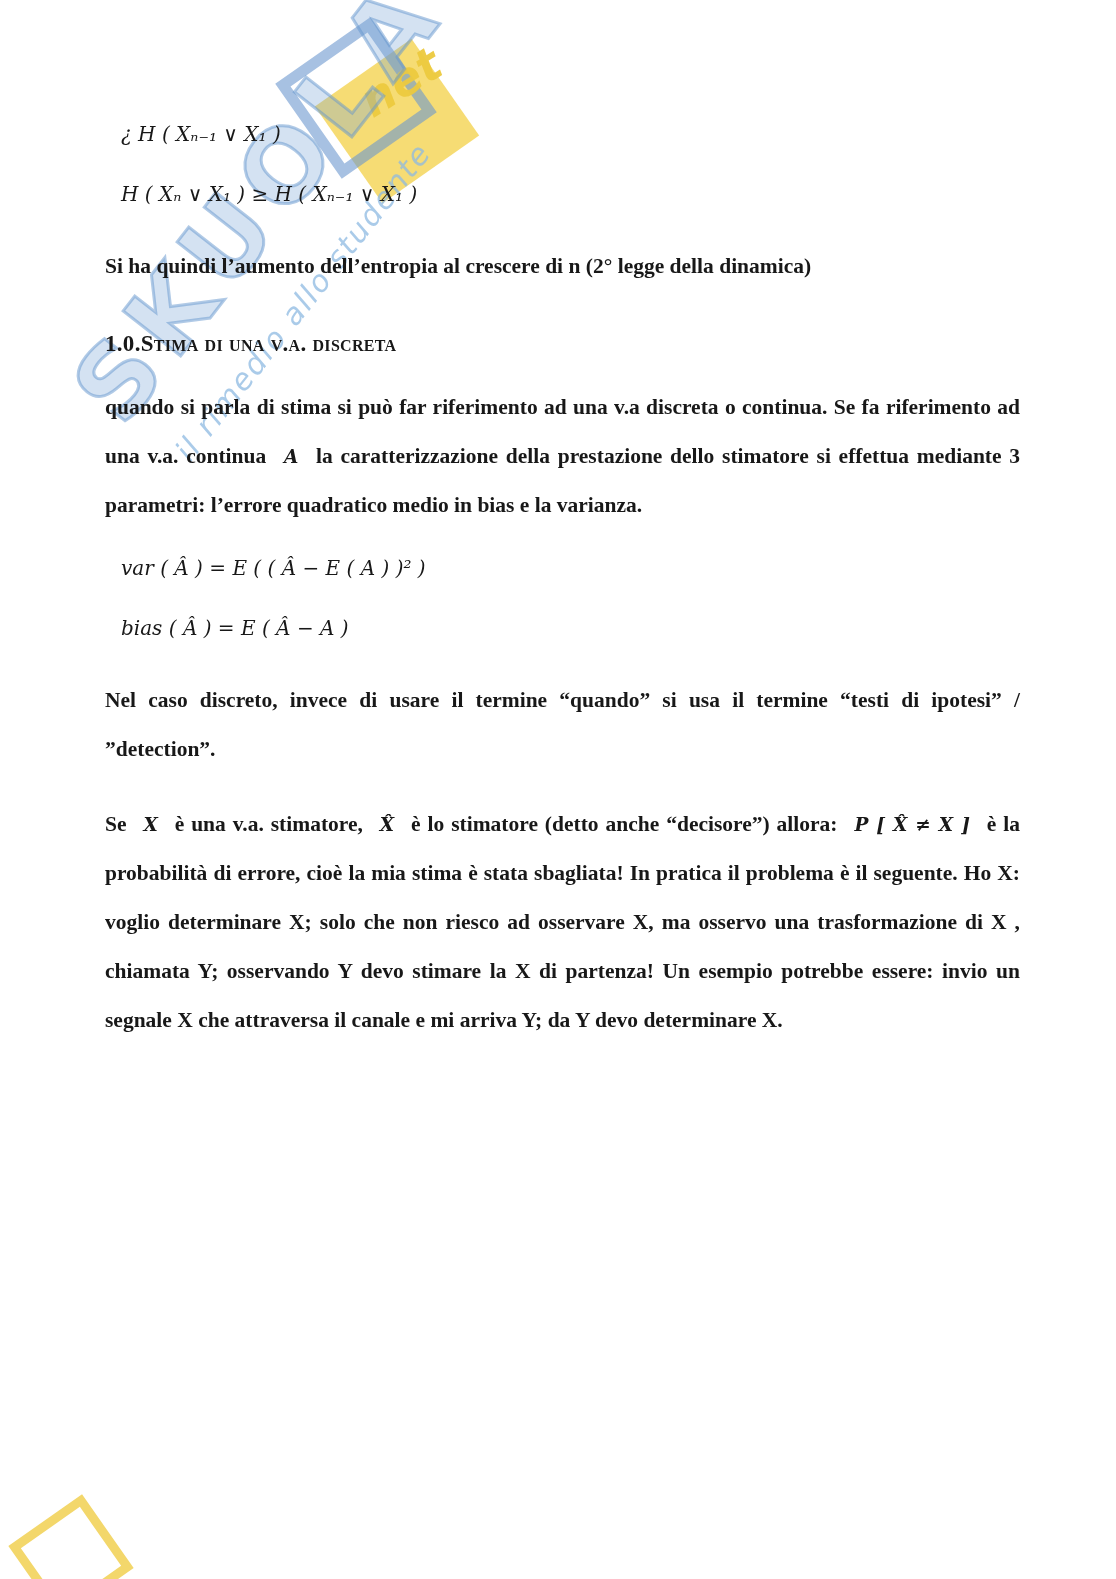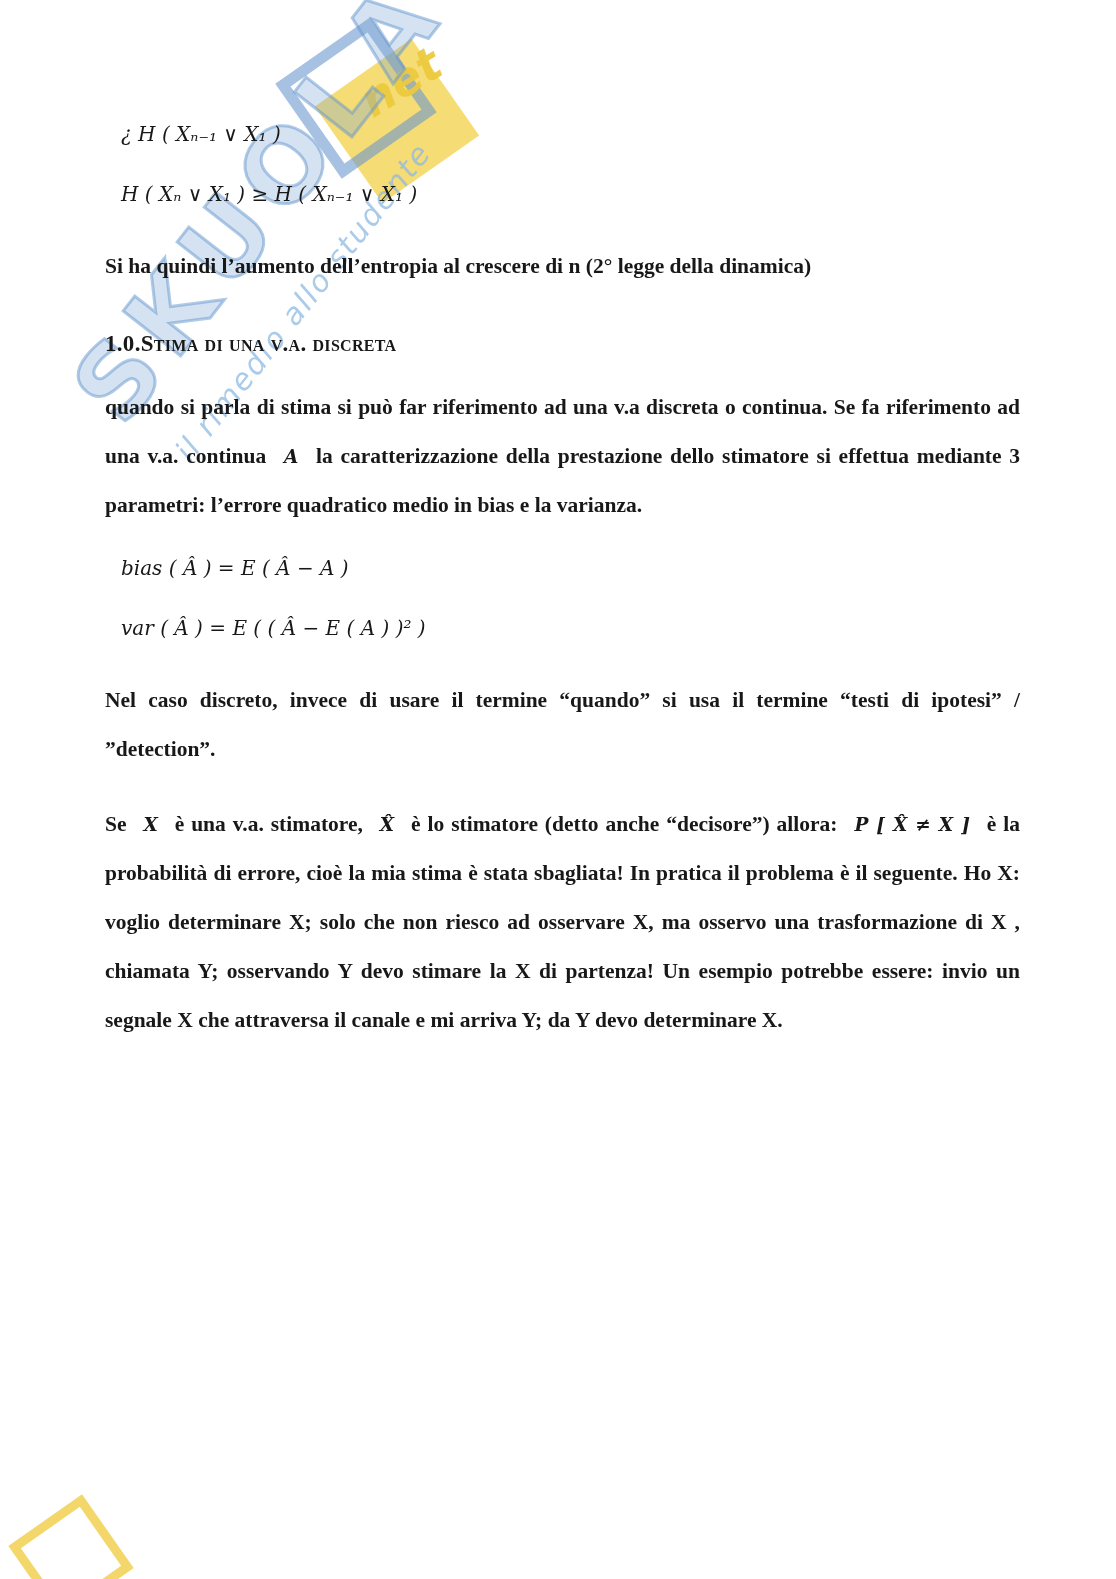--- a/index.html
+++ b/index.html
@@ -117,22 +117,22 @@
     <p class="para">Si ha quindi l’aumento dell’entropia al crescere di n (2° legge della dinamica)</p>
 
     <h2 class="heading"><span class="heading-num">1.0.</span><span class="heading-text">Stima di una v.a. discreta</span></h2>
 
     <p class="para justify">
       <span>quando si parla di stima si può far riferimento ad una v.a discreta o continua. Se fa riferimento ad una v.a. continua</span>
       <span class="imath">A</span>
       <span>la caratterizzazione della prestazione dello stimatore si effettua mediante 3 parametri: l’errore quadratico medio in bias e la varianza.</span>
     </p>
 
+    <div class="formula">var ( Â ) = E ( ( Â − E ( A ) )² )</div>
     <div class="formula">bias ( Â ) = E ( Â − A )</div>
-    <div class="formula">var ( Â ) = E ( ( Â − E ( A ) )² )</div>
 
     <p class="para justify">Nel caso discreto, invece di usare il termine “quando” si usa il termine “testi di ipotesi” / ”detection”.</p>
 
     <p class="para justify">
       <span>Se</span>
       <span class="imath">X</span>
       <span>è una v.a. stimatore,</span>
       <span class="imath">X̂</span>
       <span>è lo stimatore (detto anche “decisore”) allora:</span>
       <span class="imath">P [ X̂ ≠ X ]</span>

